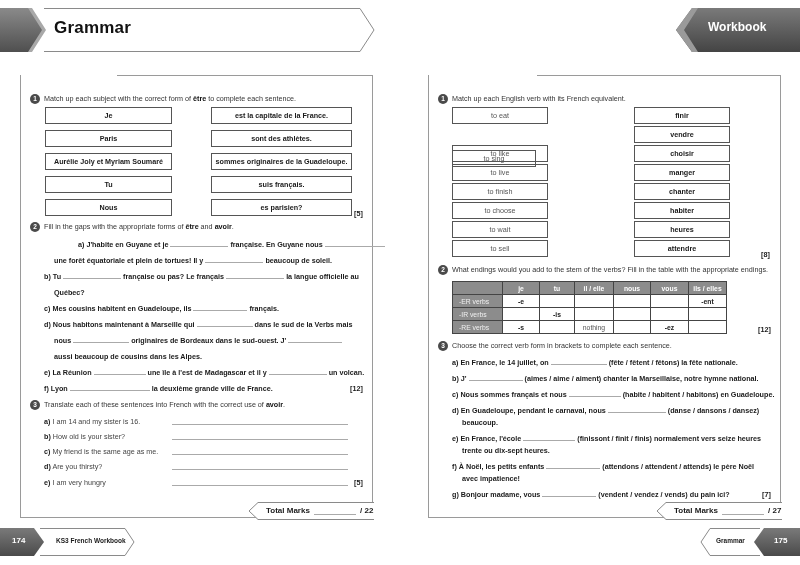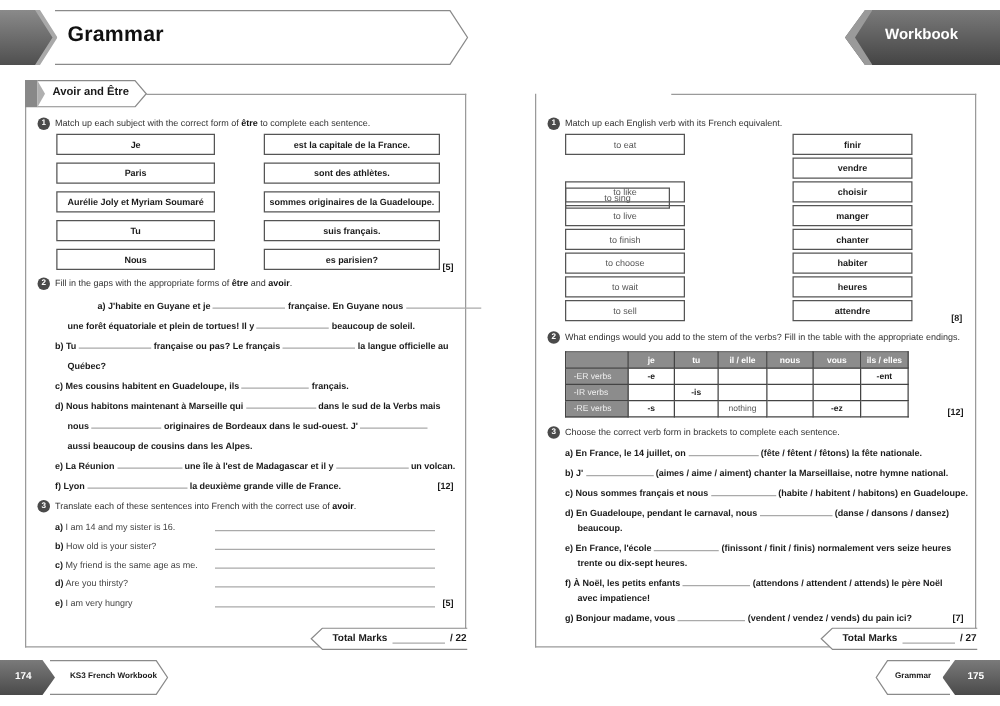--- a/index.html
+++ b/index.html
@@ -86,28 +86,20 @@
   <div class="tab-dark"></div>
   <div class="tab-mid"></div>
   <svg class="outline" width="375" height="44">
     <polyline points="44,0.5 360,0.5 374,22 360,43.5 44,43.5" fill="none" stroke="#8a8a8a" stroke-width="1"></polyline>
   </svg>
   <div class="title">Grammar</div>
 </div>
 
 <div class="panel panel-left">
   <div class="topline" style="left:96px;"></div>
-  <div class="sec-tab" style="width:98px;">
-    <svg width="98" height="22">
-      <polygon points="0,0 10,0 16,11 10,22 0,22" fill="#888"></polygon>
-      <polyline points="10,0.5 88,0.5 97,11 88,21.5 10,21.5" fill="#fff" stroke="#8a8a8a"></polyline>
-      <polygon points="10,0.5 16,11 10,21.5" fill="#b0b0b0"></polygon>
-    </svg>
-    <div class="label">Avoir and Être</div>
-  </div>
 </div>
 
 <div class="q" style="left:30px; top:94px;">
   <span class="num">1</span><span>Match up each subject with the correct form of </span><b>être</b><span> to complete each sentence.</span>
 </div>
 
 <div class="mbox bold" style="left:45px; top:107px; width:127px;">Je</div>
 <div class="mbox bold" style="left:45px; top:130px; width:127px;">Paris</div>
 <div class="mbox bold" style="left:45px; top:153px; width:127px;">Aurélie Joly et Myriam Soumaré</div>
 <div class="mbox bold" style="left:45px; top:176px; width:127px;">Tu</div>

